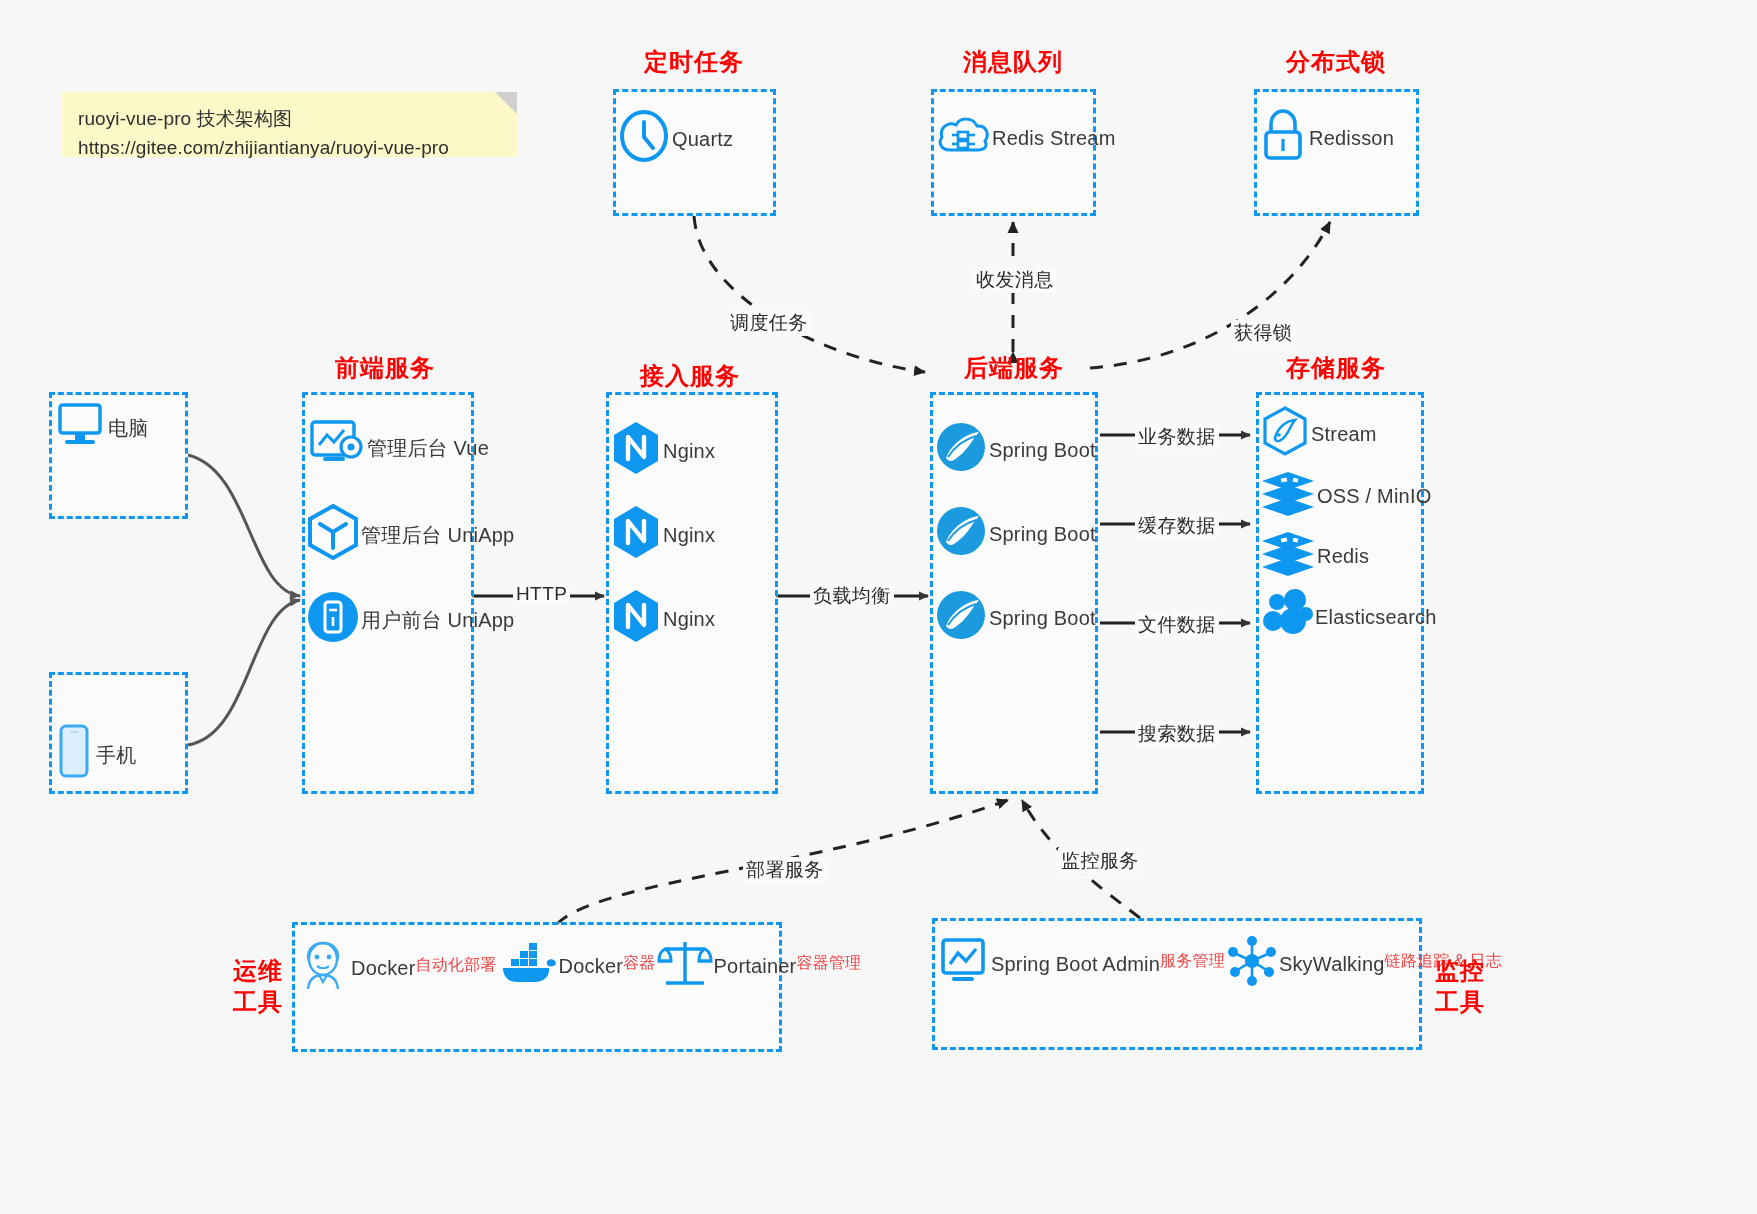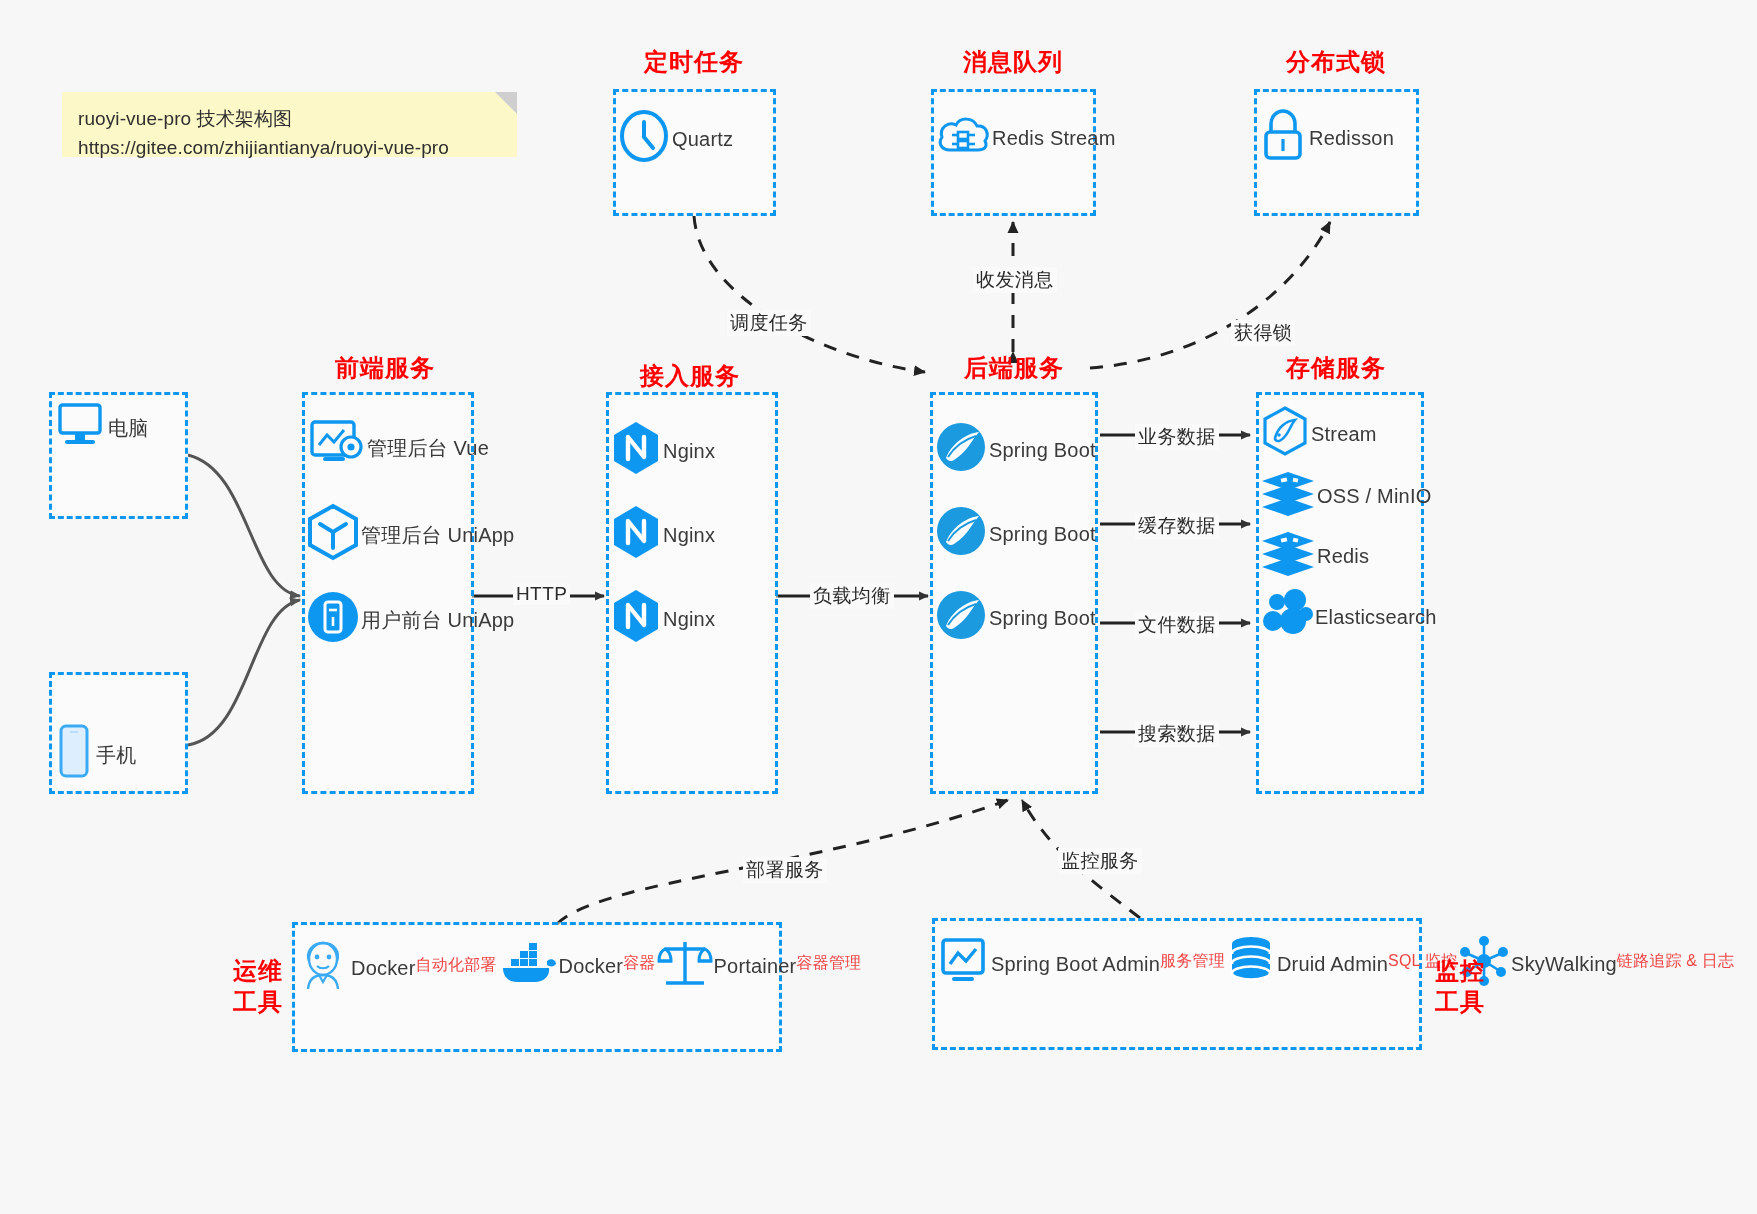--- a/index.html
+++ b/index.html
@@ -440,35 +440,20 @@
     <div class="node">
       <span class="ico">
         <svg width="56" height="52" viewBox="0 0 56 52">
           <rect x="8" y="5" width="40" height="33" rx="3" fill="none" stroke="#0e97f0" stroke-width="3.6"></rect>
           <polyline points="15,29 23,18 31,26 41,14" fill="none" stroke="#0e97f0" stroke-width="3.4"></polyline>
           <rect x="17" y="42" width="22" height="4" rx="2" fill="#0e97f0"></rect>
         </svg>
       </span>
       <span class="cap">Spring Boot Admin</span>
       <span class="cap2">服务管理</span>
-    </div>
-    <div class="node">
-      <span class="ico">
-        <svg width="52" height="52" viewBox="0 0 52 52">
-          <ellipse cx="26" cy="9" rx="19" ry="7" fill="#0e97f0"></ellipse>
-          <rect x="7" y="9" width="38" height="9" fill="#0e97f0"></rect>
-          <ellipse cx="26" cy="18" rx="19" ry="6.5" fill="#0e97f0" stroke="#fff" stroke-width="2.6"></ellipse>
-          <rect x="7" y="19" width="38" height="9" fill="#0e97f0"></rect>
-          <ellipse cx="26" cy="28" rx="19" ry="6.5" fill="#0e97f0" stroke="#fff" stroke-width="2.6"></ellipse>
-          <rect x="7" y="29" width="38" height="9" fill="#0e97f0"></rect>
-          <ellipse cx="26" cy="38" rx="19" ry="6.5" fill="#0e97f0" stroke="#fff" stroke-width="2.6"></ellipse>
-        </svg>
-      </span>
-      <span class="cap">Druid Admin</span>
-      <span class="cap2">SQL 监控</span>
     </div>
     <div class="node">
       <span class="ico">
         <svg width="54" height="52" viewBox="0 0 54 52">
           <g stroke="#0e97f0" stroke-width="2.6">
             <line x1="27" y1="26" x2="27" y2="7"></line>
             <line x1="27" y1="26" x2="27" y2="45"></line>
             <line x1="27" y1="26" x2="9" y2="18"></line>
             <line x1="27" y1="26" x2="45" y2="18"></line>
             <line x1="27" y1="26" x2="11" y2="36"></line>

